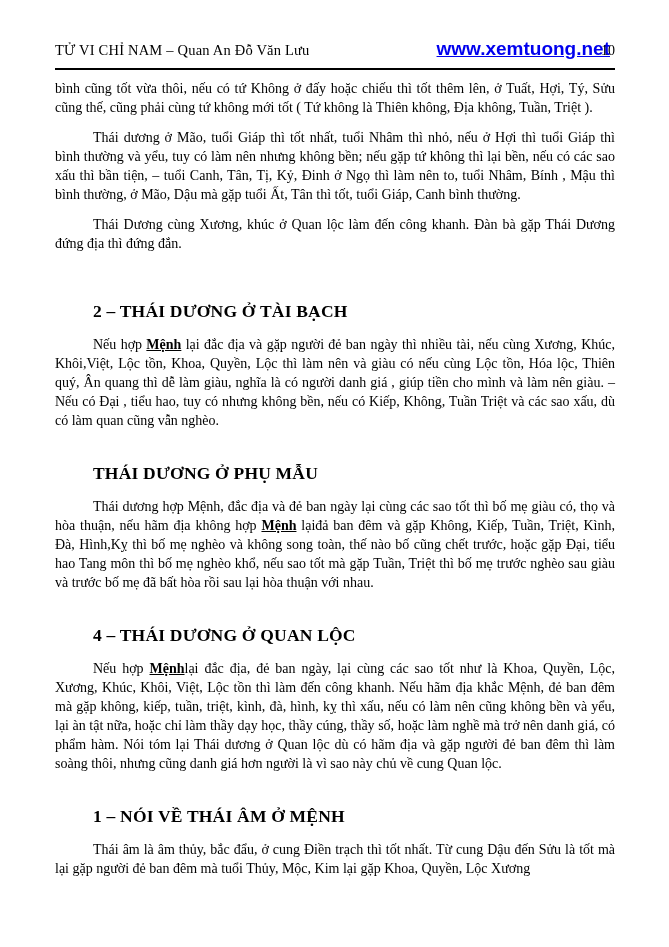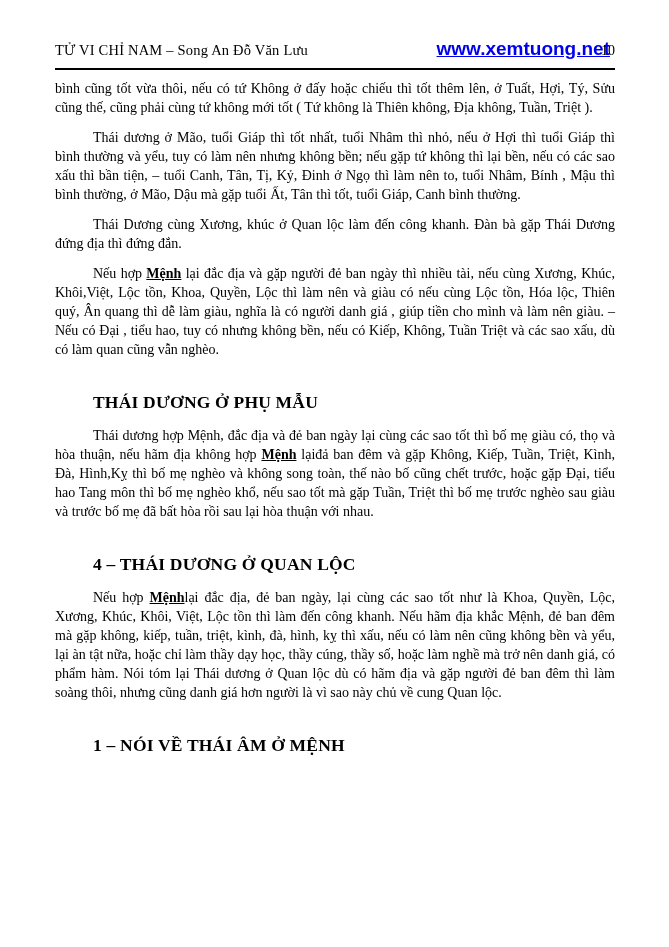--- a/index.html
+++ b/index.html
@@ -78,43 +78,45 @@
     font-weight: bold;
     text-decoration: underline;
   }
 </style>
 </head>
 <body>
 
 <div class="page">
 
   <div class="header">
-    <span class="header-title">TỬ VI CHỈ NAM – Song An Đỗ Văn Lưu</span>
+    <span class="header-title">TỬ VI CHỈ NAM – Quan An Đỗ Văn Lưu</span>
     <span class="header-right">
       <a class="website-link">www.xemtuong.net</a><span class="page-number">10</span>
     </span>
   </div>
 
   <div class="body-text">
 
     <p class="para no-indent">bình cũng tốt vừa thôi, nếu có tứ Không ở đấy hoặc chiếu thì tốt thêm lên, ở Tuất, Hợi, Tý, Sửu cũng thế, cũng phải cùng tứ không mới tốt ( Tứ không là Thiên không, Địa không, Tuần, Triệt ).</p>
 
 
     <p class="para">Thái dương ở Mão, tuổi Giáp thì tốt nhất, tuổi Nhâm thì nhỏ, nếu ở Hợi thì tuổi Giáp thì bình thường và yểu, tuy có làm nên nhưng không bền; nếu gặp tứ không thì lại bền, nếu có các sao xấu thì bần tiện, – tuổi Canh, Tân, Tị, Kỷ, Đinh ở Ngọ thì làm nên to, tuổi Nhâm, Bính , Mậu thì bình thường, ở Mão, Dậu mà gặp tuổi Ất, Tân thì tốt, tuổi Giáp, Canh bình thường.</p>
 
     <p class="para">Thái Dương cùng Xương, khúc ở Quan lộc làm đến công khanh. Đàn bà gặp Thái Dương đứng địa thì đứng đắn.</p>
 
+    <h2 class="section-heading big-gap">2 – THÁI DƯƠNG Ở TÀI BẠCH</h2>
 
     <p class="para"><span>Nếu hợp </span><b class="inline-bold">Mệnh</b><span> lại đắc địa và gặp người đẻ ban ngày thì nhiều tài, nếu cùng Xương, Khúc, Khôi,Việt, Lộc tồn, Khoa, Quyền, Lộc thì làm nên  và giàu có nếu cùng Lộc tồn, Hóa lộc, Thiên quý, Ân quang thì dễ làm giàu, nghĩa là có người danh giá , giúp tiền cho mình và làm nên giàu. – Nếu có Đại , tiểu hao, tuy có nhưng không bền, nếu có Kiếp, Không, Tuần Triệt và các sao xấu, dù có làm quan cũng vẫn nghèo.</span></p>
 
     <h2 class="section-heading">THÁI DƯƠNG Ở PHỤ MẪU</h2>
 
     <p class="para"><span>Thái dương hợp Mệnh, đắc địa và đẻ ban ngày lại cùng các sao tốt thì bố mẹ giàu có, thọ và hòa thuận, nếu hãm địa không hợp </span><b class="inline-bold">Mệnh</b><span> lạiđả ban đêm và gặp Không, Kiếp, Tuần, Triệt, Kình, Đà, Hình,Kỵ thì bố mẹ nghèo và không song toàn, thế nào bố cũng chết trước, hoặc gặp Đại, tiểu hao Tang môn thì bố mẹ nghèo khổ, nếu sao tốt mà gặp Tuần, Triệt thì bố mẹ trước nghèo sau giàu và trước bố mẹ đã bất hòa rồi sau lại hòa thuận với nhau.</span></p>
 
     <h2 class="section-heading">4 – THÁI DƯƠNG Ở  QUAN LỘC</h2>
 
     <p class="para"><span>Nếu hợp </span><b class="inline-bold">Mệnh</b><span>lại đắc địa, đẻ ban ngày, lại cùng các sao tốt như là Khoa, Quyền, Lộc, Xương, Khúc, Khôi, Việt, Lộc tồn thì làm đến công khanh. Nếu hãm địa khắc Mệnh, đẻ ban đêm mà gặp không, kiếp, tuần, triệt, kình, đà, hình, kỵ thì xấu, nếu có làm nên cũng không bền và yểu, lại àn tật nữa, hoặc chỉ làm thầy dạy học, thầy cúng, thầy số, hoặc làm nghề mà trở nên danh giá, có phẩm hàm. Nói tóm lại Thái dương ở Quan lộc dù có hãm địa và gặp người đẻ ban đêm thì làm soàng thôi, nhưng cũng danh giá hơn  người là vì sao này chủ về cung Quan lộc.</span></p>
 
     <h2 class="section-heading">1 – NÓI VỀ THÁI ÂM Ở MỆNH</h2>
 
+    <p class="para">Thái âm là âm thủy, bắc đẩu, ở cung Điền trạch  thì tốt nhất. Từ  cung Dậu đến Sửu là tốt mà lại gặp người đẻ ban đêm mà tuổi Thủy, Mộc, Kim lại gặp Khoa, Quyền, Lộc Xương</p>
 
   </div>
 </div>
 
 </body></html>

